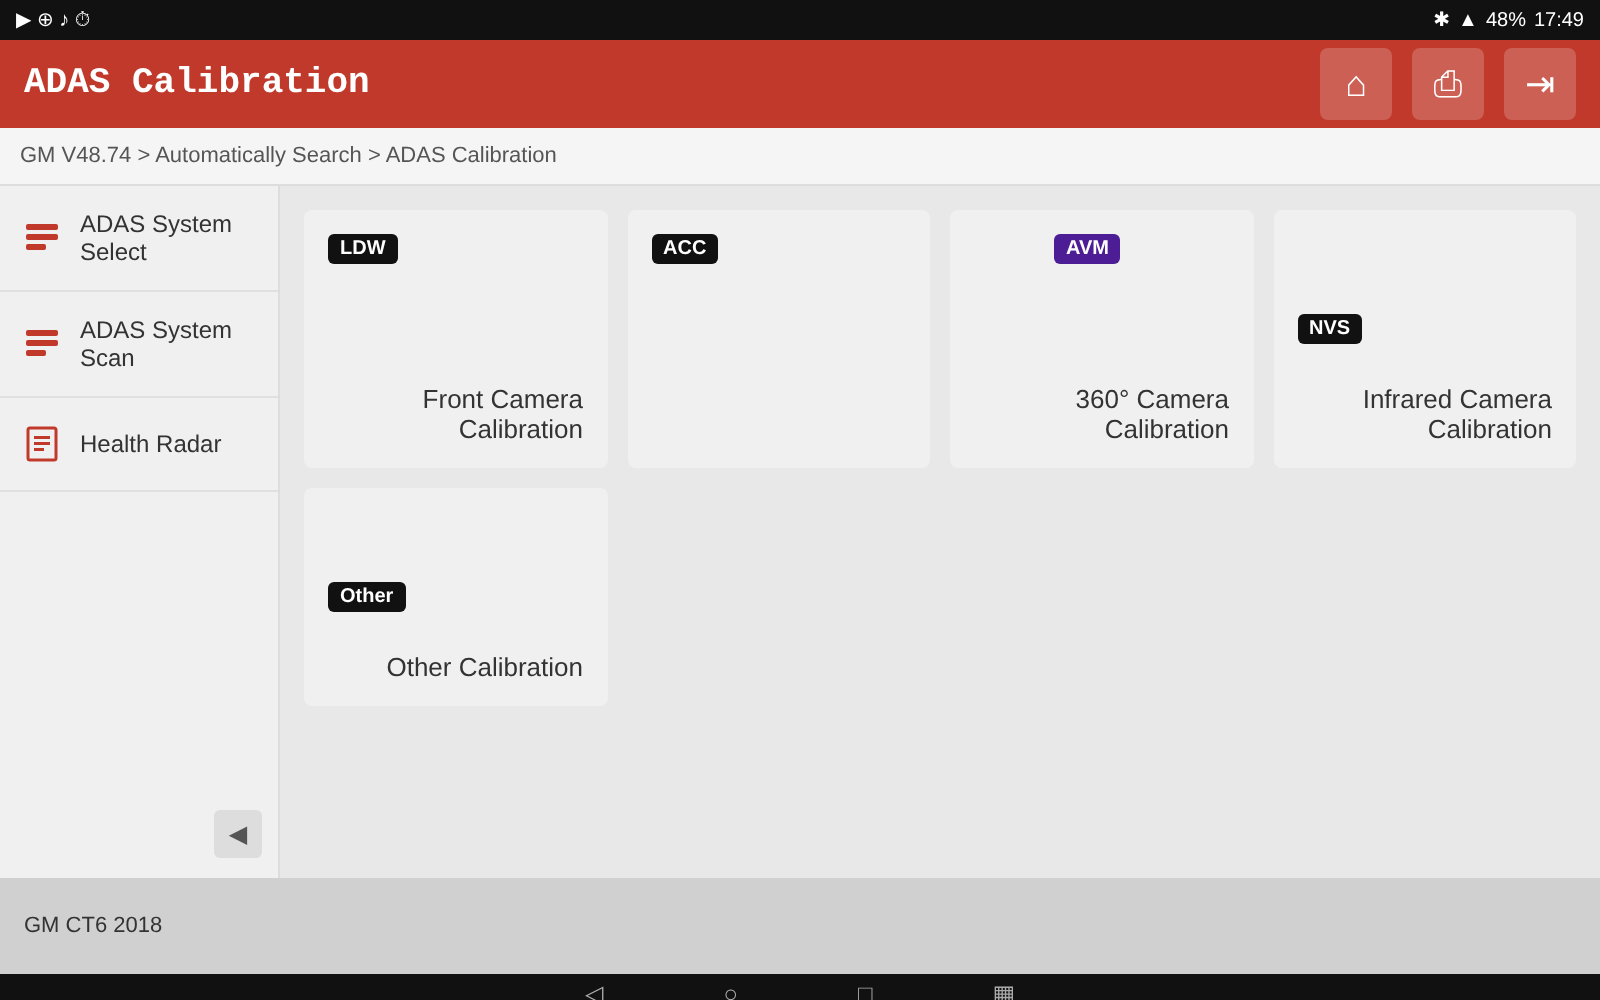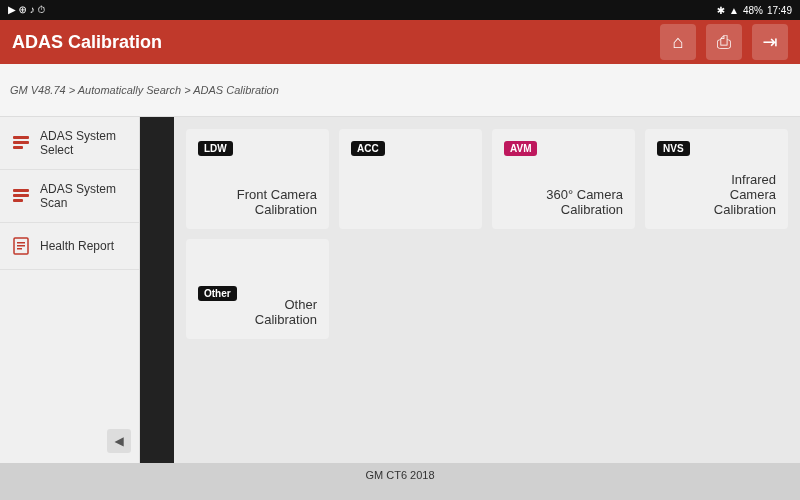--- a/index.html
+++ b/index.html
@@ -34,40 +34,40 @@
       background: #c0392b;
       display: flex;
       align-items: center;
       justify-content: space-between;
       padding: 0 12px;
     }
     .header-title {
       color: #fff;
       font-size: 18px;
       font-weight: bold;
+      font-family: Liberation Mono, monospace;
     }
     .header-icons { display: flex; gap: 10px; align-items: center; }
     .header-icon-btn {
       width: 36px; height: 36px;
       background: rgba(255,255,255,0.2);
       border-radius: 4px;
       display: flex; align-items: center; justify-content: center;
       cursor: pointer;
       color: #fff;
       font-size: 18px;
     }
 
     
     .breadcrumb {
       background: #f5f5f5;
-      padding: 20px 10px;
+      padding: 8px 10px;
       font-size: 11px;
       color: #555;
       border-bottom: 1px solid #ddd;
-      font-style: italic;
     }
 
     
     .main-layout {
       display: flex;
       width: 100%;
       height: calc(500px - 20px - 44px - 22px - 48px - 20px);
     }
 
     
@@ -134,59 +134,60 @@
       display: grid;
       grid-template-columns: repeat(4, 1fr);
       gap: 10px;
     }
 
     .cal-card {
       background: #f0f0f0;
       border-radius: 4px;
       padding: 12px;
       display: flex;
-      flex-direction: row;
+      flex-direction: column;
       align-items: flex-start;
       min-height: 100px;
       cursor: pointer;
       position: relative;
     }
 
     .cal-badge {
       display: inline-block;
       background: #222;
       color: #fff;
       font-size: 10px;
       font-weight: bold;
       padding: 2px 6px;
       border-radius: 3px;
       margin-bottom: 20px;
     }
     .cal-badge.ldw { background: #111; }
     .cal-badge.acc { background: #111; }
-    .cal-badge.avm { background: #be185d; }
-    .cal-badge.nvs { background: #111; }
+    .cal-badge.avm { background: #4c1d95; margin-left: 40px; }
+    .cal-badge.nvs { background: #111; margin-top: 40px; }
     .cal-badge.other { background: #111; margin-top: 35px; }
 
     .cal-label {
       font-size: 13px;
       color: #333;
       text-align: right;
       width: 100%;
       margin-top: auto;
     }
 
     
     .footer {
       background: #d0d0d0;
       padding: 6px 12px;
       font-size: 11px;
       color: #333;
       height: 48px;
       display: flex;
+      flex-direction: column;
       justify-content: center;
     }
 
     
     .nav-bar {
       width: 100%;
       height: 20px;
       background: #111;
       display: flex;
       align-items: center;
@@ -226,21 +227,21 @@
     <div class="header-icon-btn">
       <span>⇥</span>
     </div>
   </div>
 </div>
 
 <div class="breadcrumb">
   <span>GM V48.74 &gt; Automatically Search &gt; ADAS Calibration</span>
 </div>
 
-<div class="main-layout" style="height: 346px; gap: 34px;">
+<div class="main-layout" style="height: 346px;">
 
   <div class="sidebar">
 
     <div class="sidebar-item">
       <div class="sidebar-icon">
         <svg viewBox="0 0 20 20" fill="#c0392b">
             <rect x="2" y="3" width="16" height="3" rx="1"></rect>
             <rect x="2" y="8" width="16" height="3" rx="1"></rect>
             <rect x="2" y="13" width="10" height="3" rx="1"></rect>
           </svg>
@@ -262,21 +263,21 @@
 
     <div class="sidebar-item">
       <div class="sidebar-icon">
         <svg viewBox="0 0 20 20" fill="#c0392b">
             <rect x="3" y="2" width="14" height="16" rx="1" stroke="#c0392b" stroke-width="1.5" fill="none"></rect>
             <rect x="6" y="6" width="8" height="1.5" fill="#c0392b"></rect>
             <rect x="6" y="9" width="8" height="1.5" fill="#c0392b"></rect>
             <rect x="6" y="12" width="5" height="1.5" fill="#c0392b"></rect>
           </svg>
       </div>
-      <span>Health Report</span>
+      <span>Health Radar</span>
     </div>
 
     <div class="sidebar-collapse-btn">
       <span>◀</span>
     </div>
   </div>
 
   <div class="content-area">
 
     <div class="calibration-grid">

